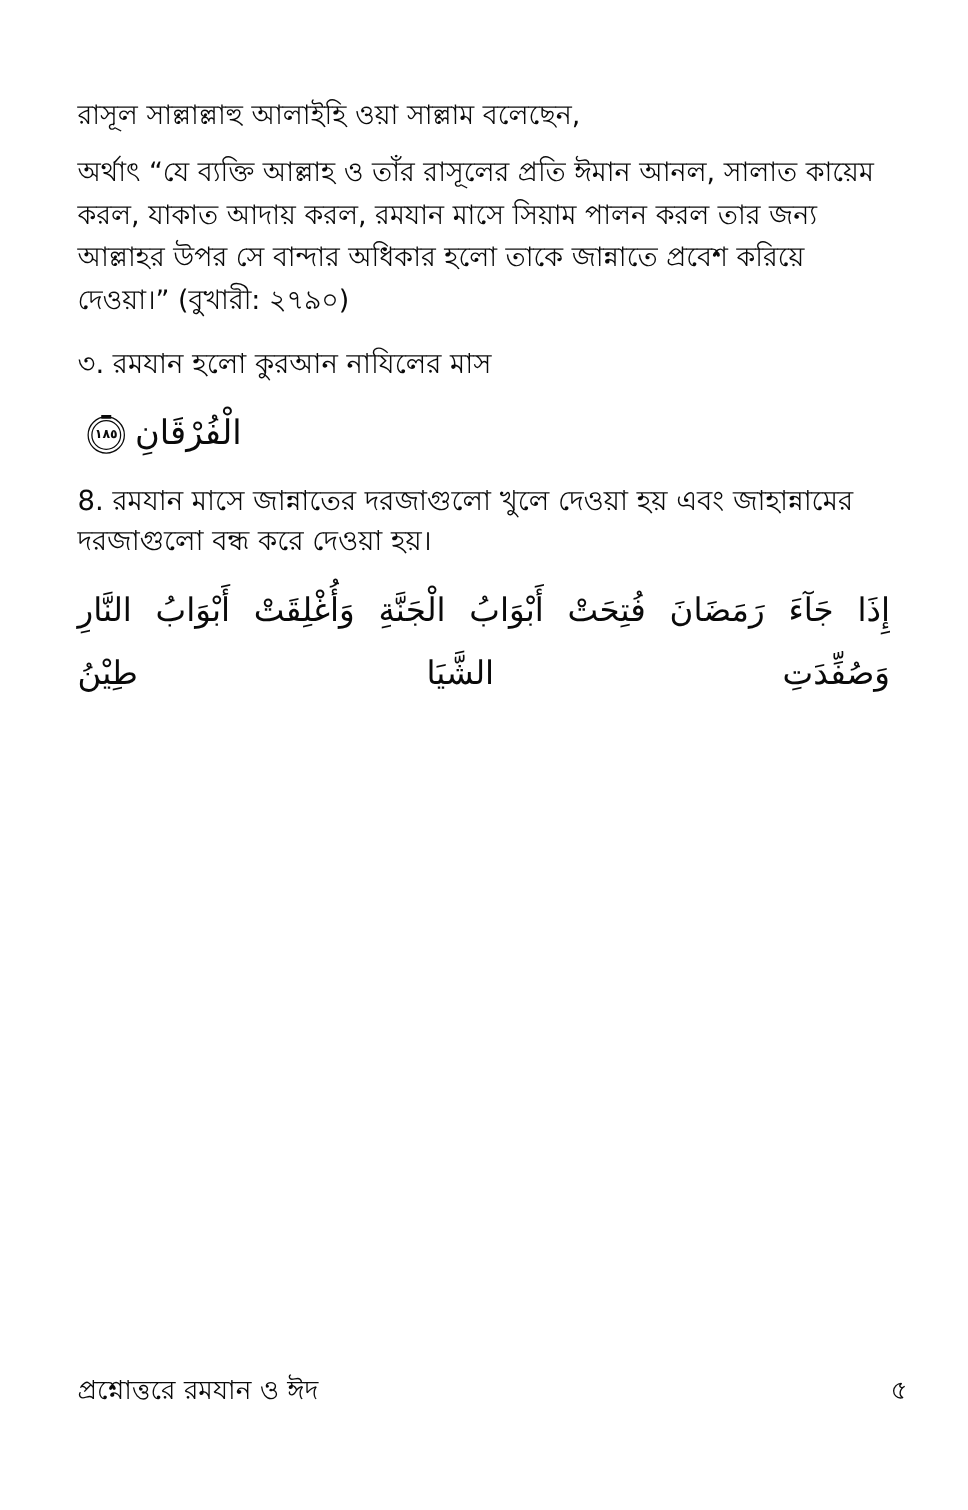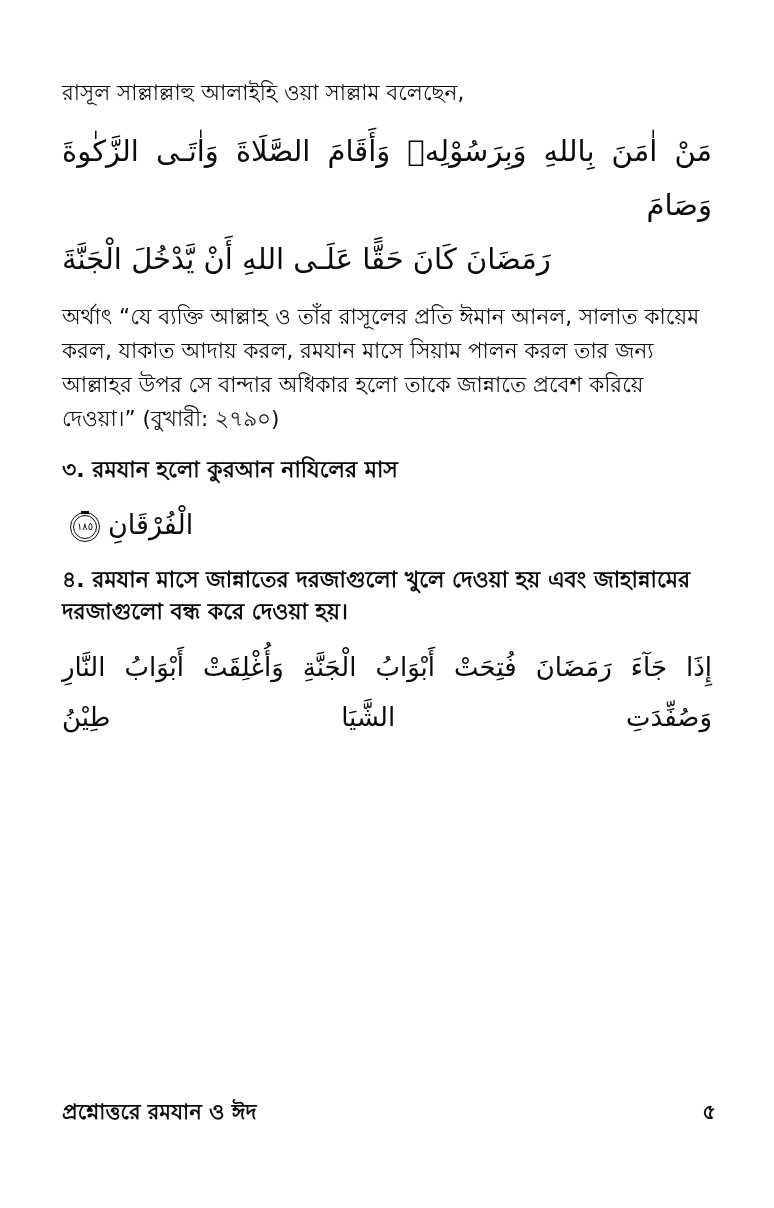--- a/index.html
+++ b/index.html
@@ -22,21 +22,21 @@
   
   .bn {
     font-size: 21.5px;
     line-height: 34px;
     margin: 0;
     text-align: left;
     color: #0a0a0a;
   }
   .bn.para { margin: 12px 0 18px 0; }
   .bn.heading {
-    font-weight: bold;
+    font-weight: normal;
     font-size: 22px;
     line-height: 32px;
     margin: 0 0 8px 0;
   }
   .intro { margin: 0 0 10px 0; }
 
   
   .arabic-block {
     direction: rtl;
     text-align: left;
@@ -84,63 +84,59 @@
     left: 50%;
     width: 8px;
     height: 3px;
     margin-left: -4px;
     background: #0a0a0a;
   }
   .medallion .digits {
     font-size: 10px;
     line-height: 1;
     direction: rtl;
+    font-weight: bold;
   }
 
   .footer {
     position: absolute;
     left: 62px;
-    right: 58px;
+    right: 48px;
     top: 1097px;
     display: flex;
     justify-content: space-between;
     align-items: baseline;
     font-size: 21px;
     line-height: 30px;
-    font-weight: bold;
   }
   .footer .title { text-align: left; }
   .footer .pageno { text-align: right; }
 </style>
 </head>
 <body>
 
 <div class="page">
 
   <p class="bn intro">রাসূল সাল্লাল্লাহু আলাইহি ওয়া সাল্লাম বলেছেন,</p>
 
-  <div class="arabic-block hadith1">
-    <div class="ar fill">مَنْ اٰمَنَ بِاللهِ وَبِرَسُوْلِهٖ وَأَقَامَ الصَّلَاةَ وَاٰتَـى الزَّكٰوةَ وَصَامَ</div>
-    <div class="ar">رَمَضَانَ كَانَ حَقًّا عَلَـى اللهِ أَنْ يَّدْخُلَ الْجَنَّةَ</div>
-  </div>
 
   <p class="bn para">অর্থাৎ “যে ব্যক্তি আল্লাহ ও তাঁর রাসূলের প্রতি ঈমান আনল, সালাত কায়েম করল, যাকাত আদায় করল, রমযান মাসে সিয়াম পালন করল তার জন্য আল্লাহর উপর সে বান্দার অধিকার হলো তাকে জান্নাতে প্রবেশ করিয়ে দেওয়া।” (বুখারী: ২৭৯০)</p>
 
   <h2 class="bn heading">৩. রমযান হলো কুরআন নাযিলের মাস</h2>
 
   <div class="arabic-block quran">
     <div class="ar"><span>الْفُرْقَانِ</span><span class="medallion">
           <span class="digits">١٨٥</span>
         </span></div>
   </div>
 
 
 
 
-  <h2 class="bn heading">৪. রমযান মাসে জান্নাতের দরজাগুলো খুলে দেওয়া হয় এবং জাহান্নামের দরজাগুলো বন্ধ করে দেওয়া হয়।</h2>
+  <h2 class="bn heading">8. রমযান মাসে জান্নাতের দরজাগুলো খুলে দেওয়া হয় এবং জাহান্নামের দরজাগুলো বন্ধ করে দেওয়া হয়।</h2>
 
   <div class="arabic-block hadith2">
     <div class="ar fill">إِذَا جَآءَ رَمَضَانَ فُتِحَتْ أَبْوَابُ الْجَنَّةِ وَأُغْلِقَتْ أَبْوَابُ النَّارِ وَصُفِّدَتِ الشَّيَا طِيْنُ</div>
 
   </div>
 
   <div class="footer">
     <span class="title">প্রশ্নোত্তরে রমযান ও ঈদ</span>
     <span class="pageno">৫</span>
   </div>

